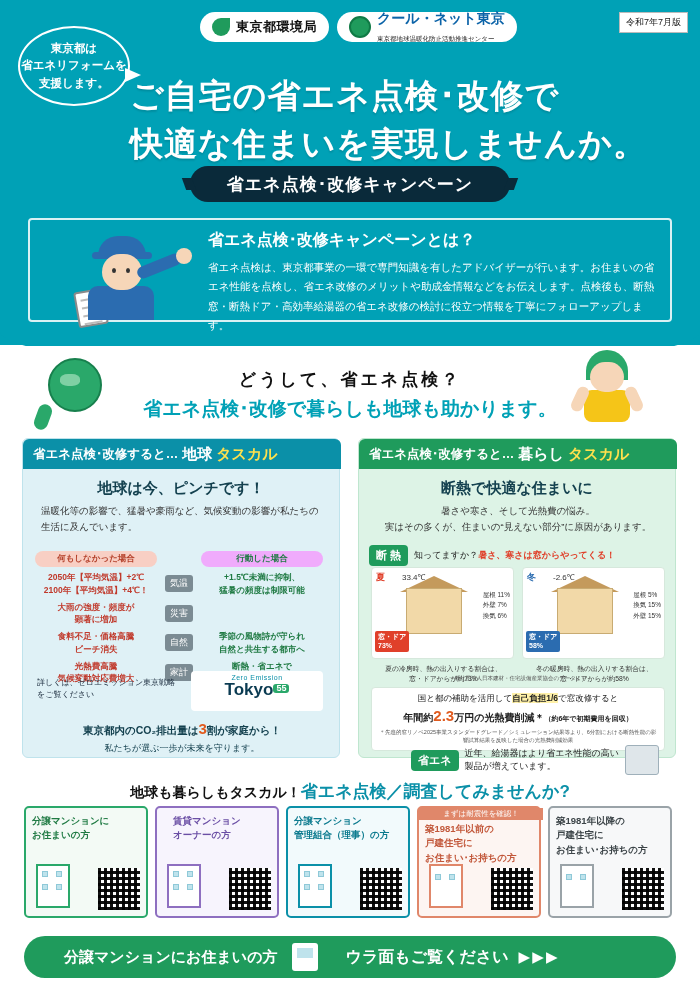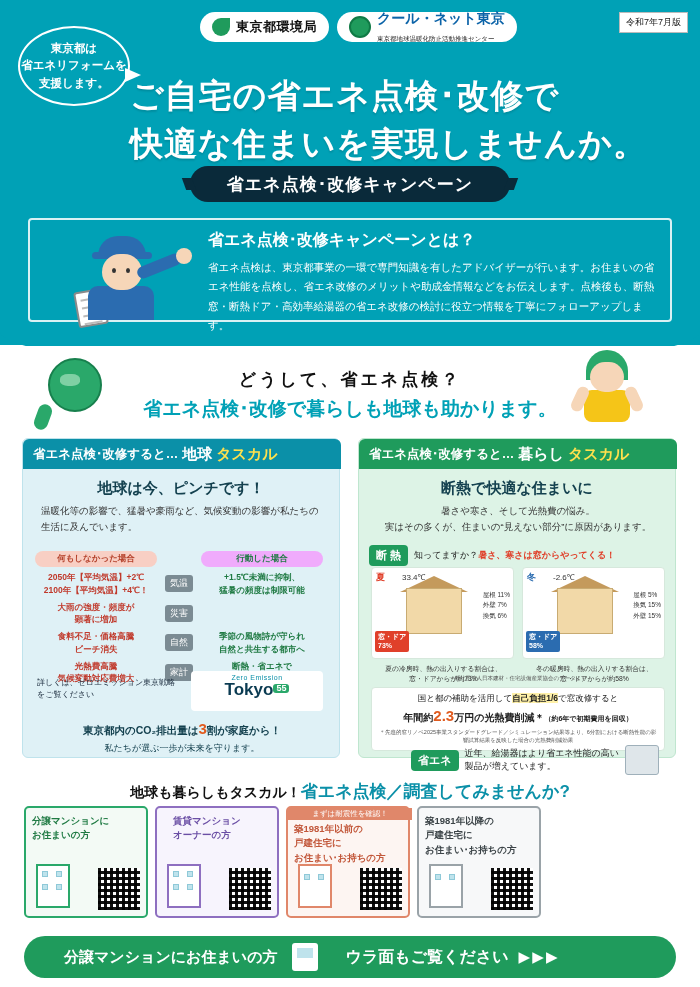--- a/index.html
+++ b/index.html
@@ -429,20 +429,31 @@
         <div class="hd" style="white-space:pre-line;">賃貸マンション
 オーナーの方</div>
         <div class="bld" style="border-color:#8e6fc0">
             <i style="left:4px;top:5px"></i>
             <i style="left:18px;top:5px"></i>
             <i style="left:4px;top:18px"></i>
             <i style="left:18px;top:18px"></i>
           </div>
         <div class="qr"></div>
       </div>
+      <div class="c5 c">
+        <div class="hd" style="white-space:pre-line;">分譲マンション
+管理組合（理事）の方</div>
+        <div class="bld" style="border-color:#0b90a8">
+            <i style="left:4px;top:5px"></i>
+            <i style="left:18px;top:5px"></i>
+            <i style="left:4px;top:18px"></i>
+            <i style="left:18px;top:18px"></i>
+          </div>
+        <div class="qr"></div>
+      </div>
       <div class="c5 d">
         <div class="flag">まずは耐震性を確認！</div>
         <div class="hd" style="white-space:pre-line;">築1981年以前の
 戸建住宅に
 お住まい･お持ちの方</div>
         <div class="bld" style="border-color:#e0876a">
             <i style="left:4px;top:8px"></i>
             <i style="left:18px;top:8px"></i>
           </div>
         <div class="qr"></div>

